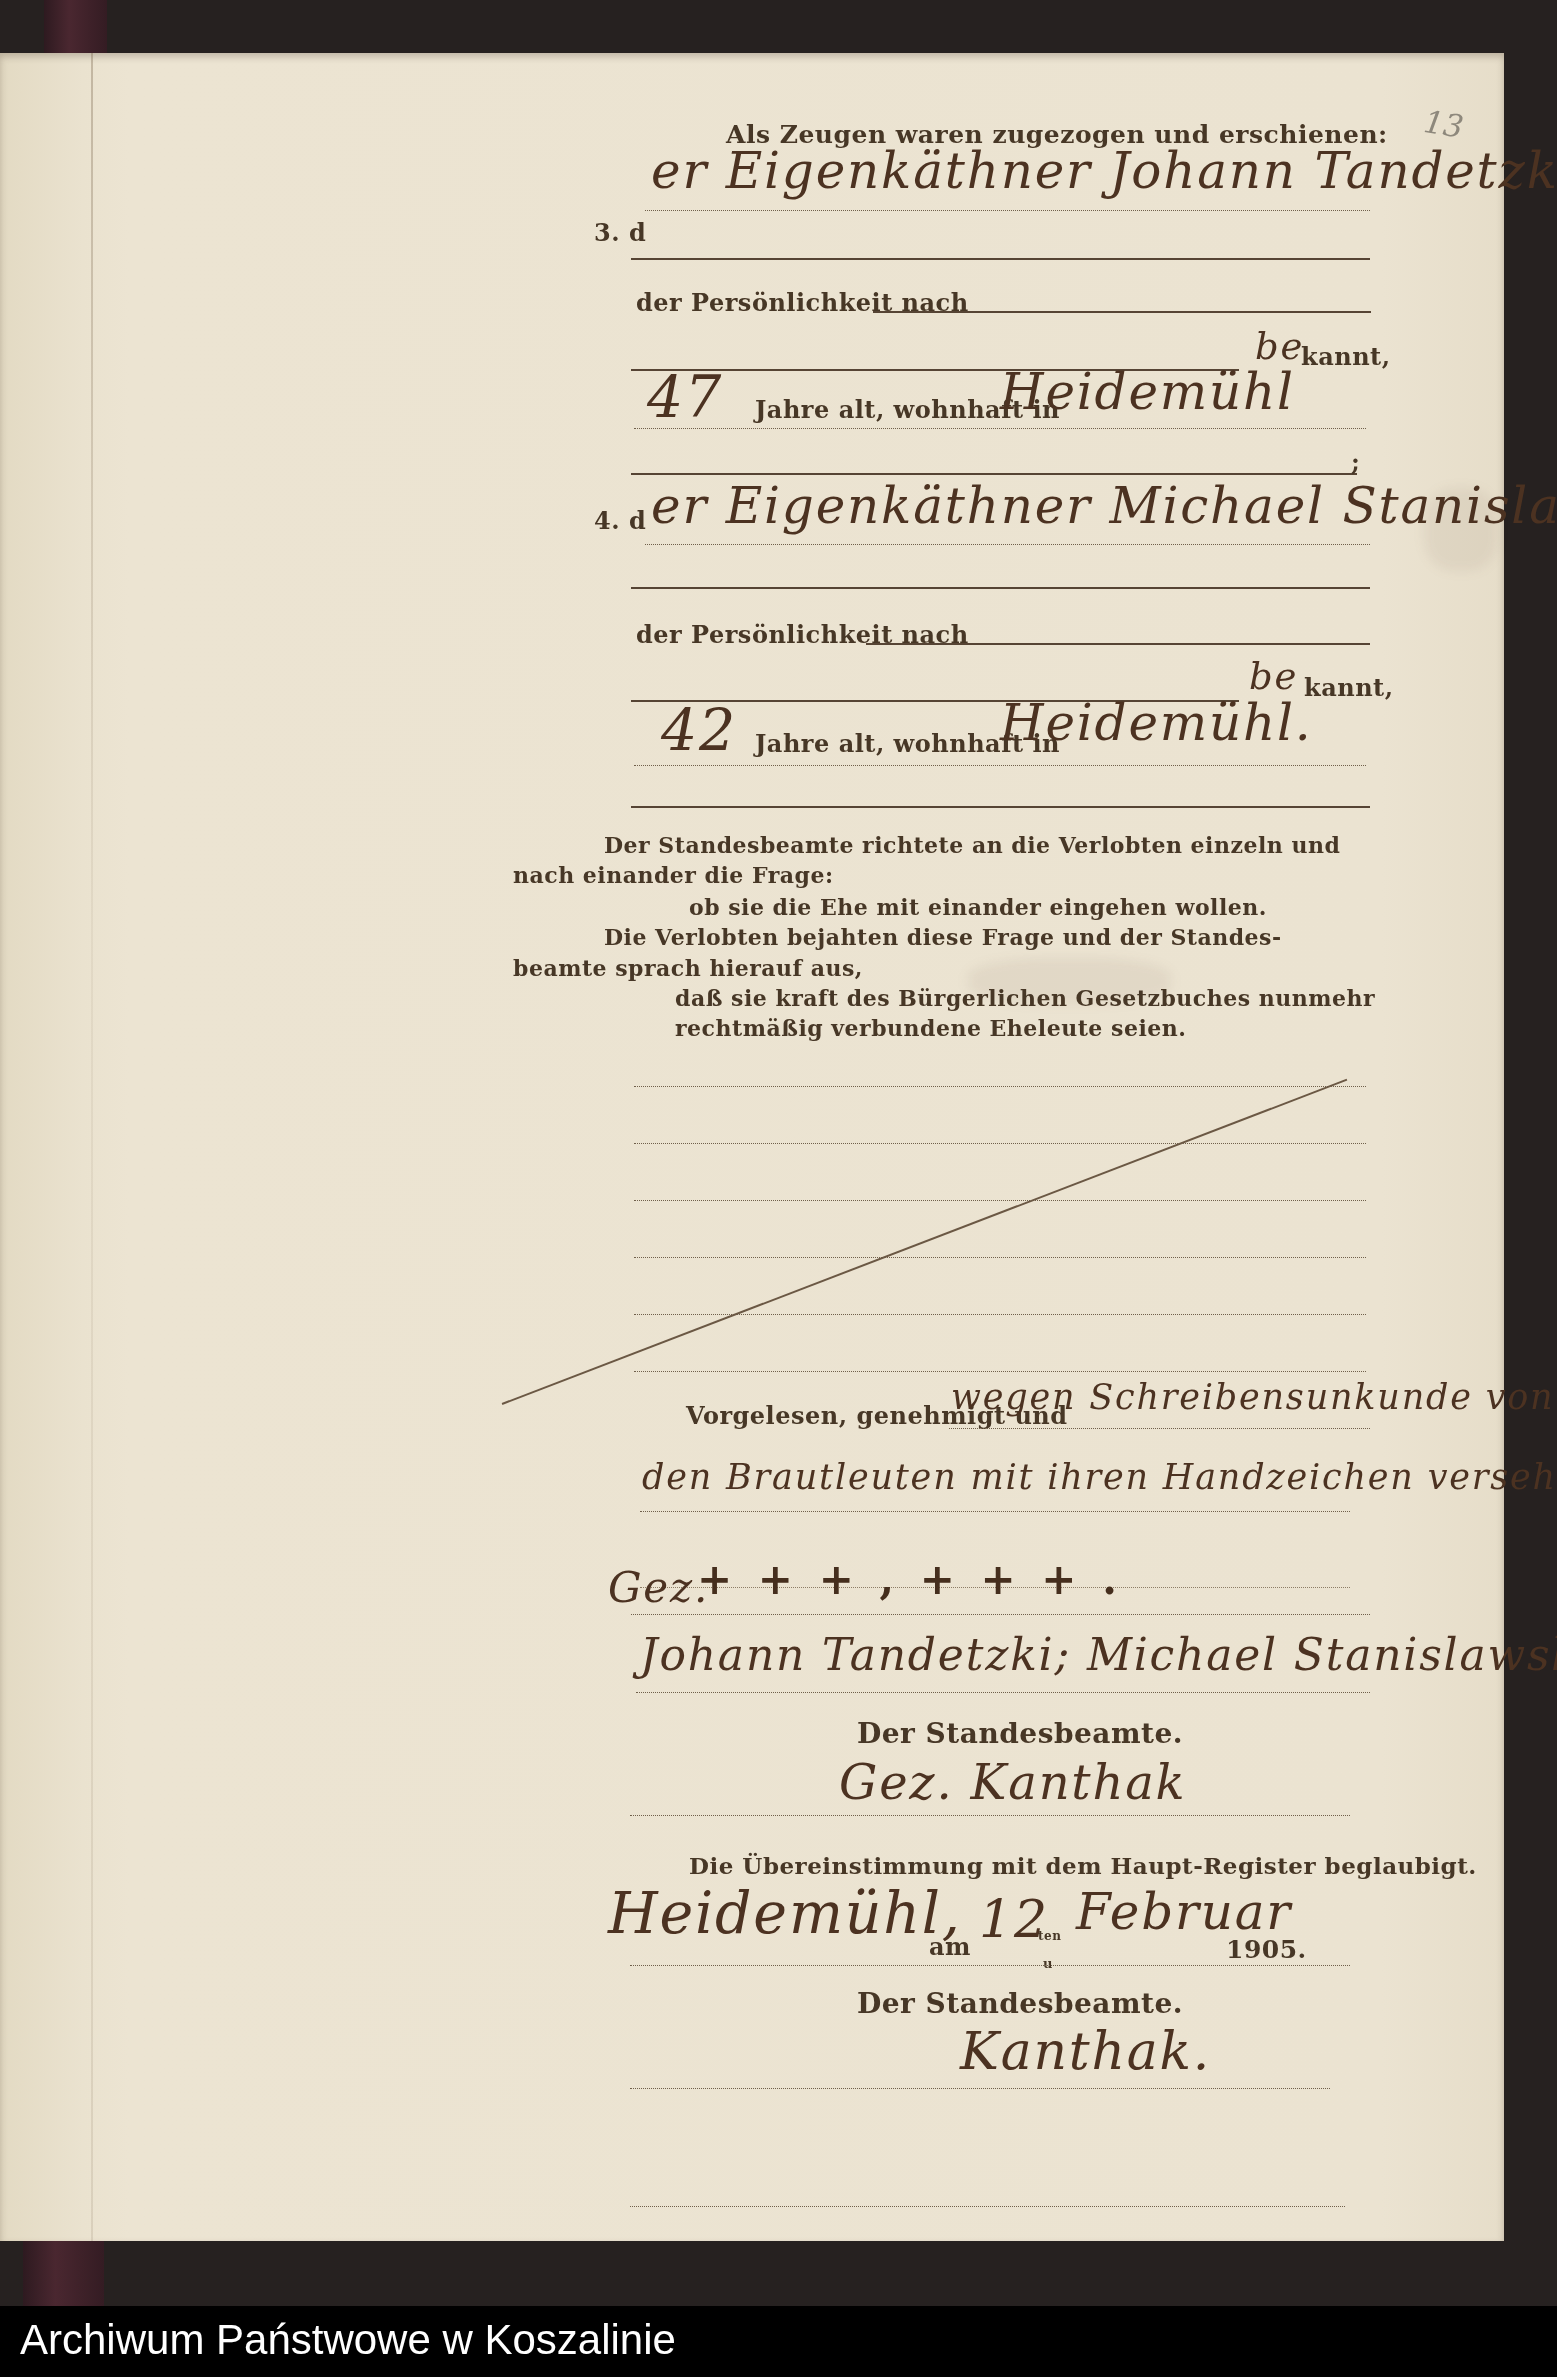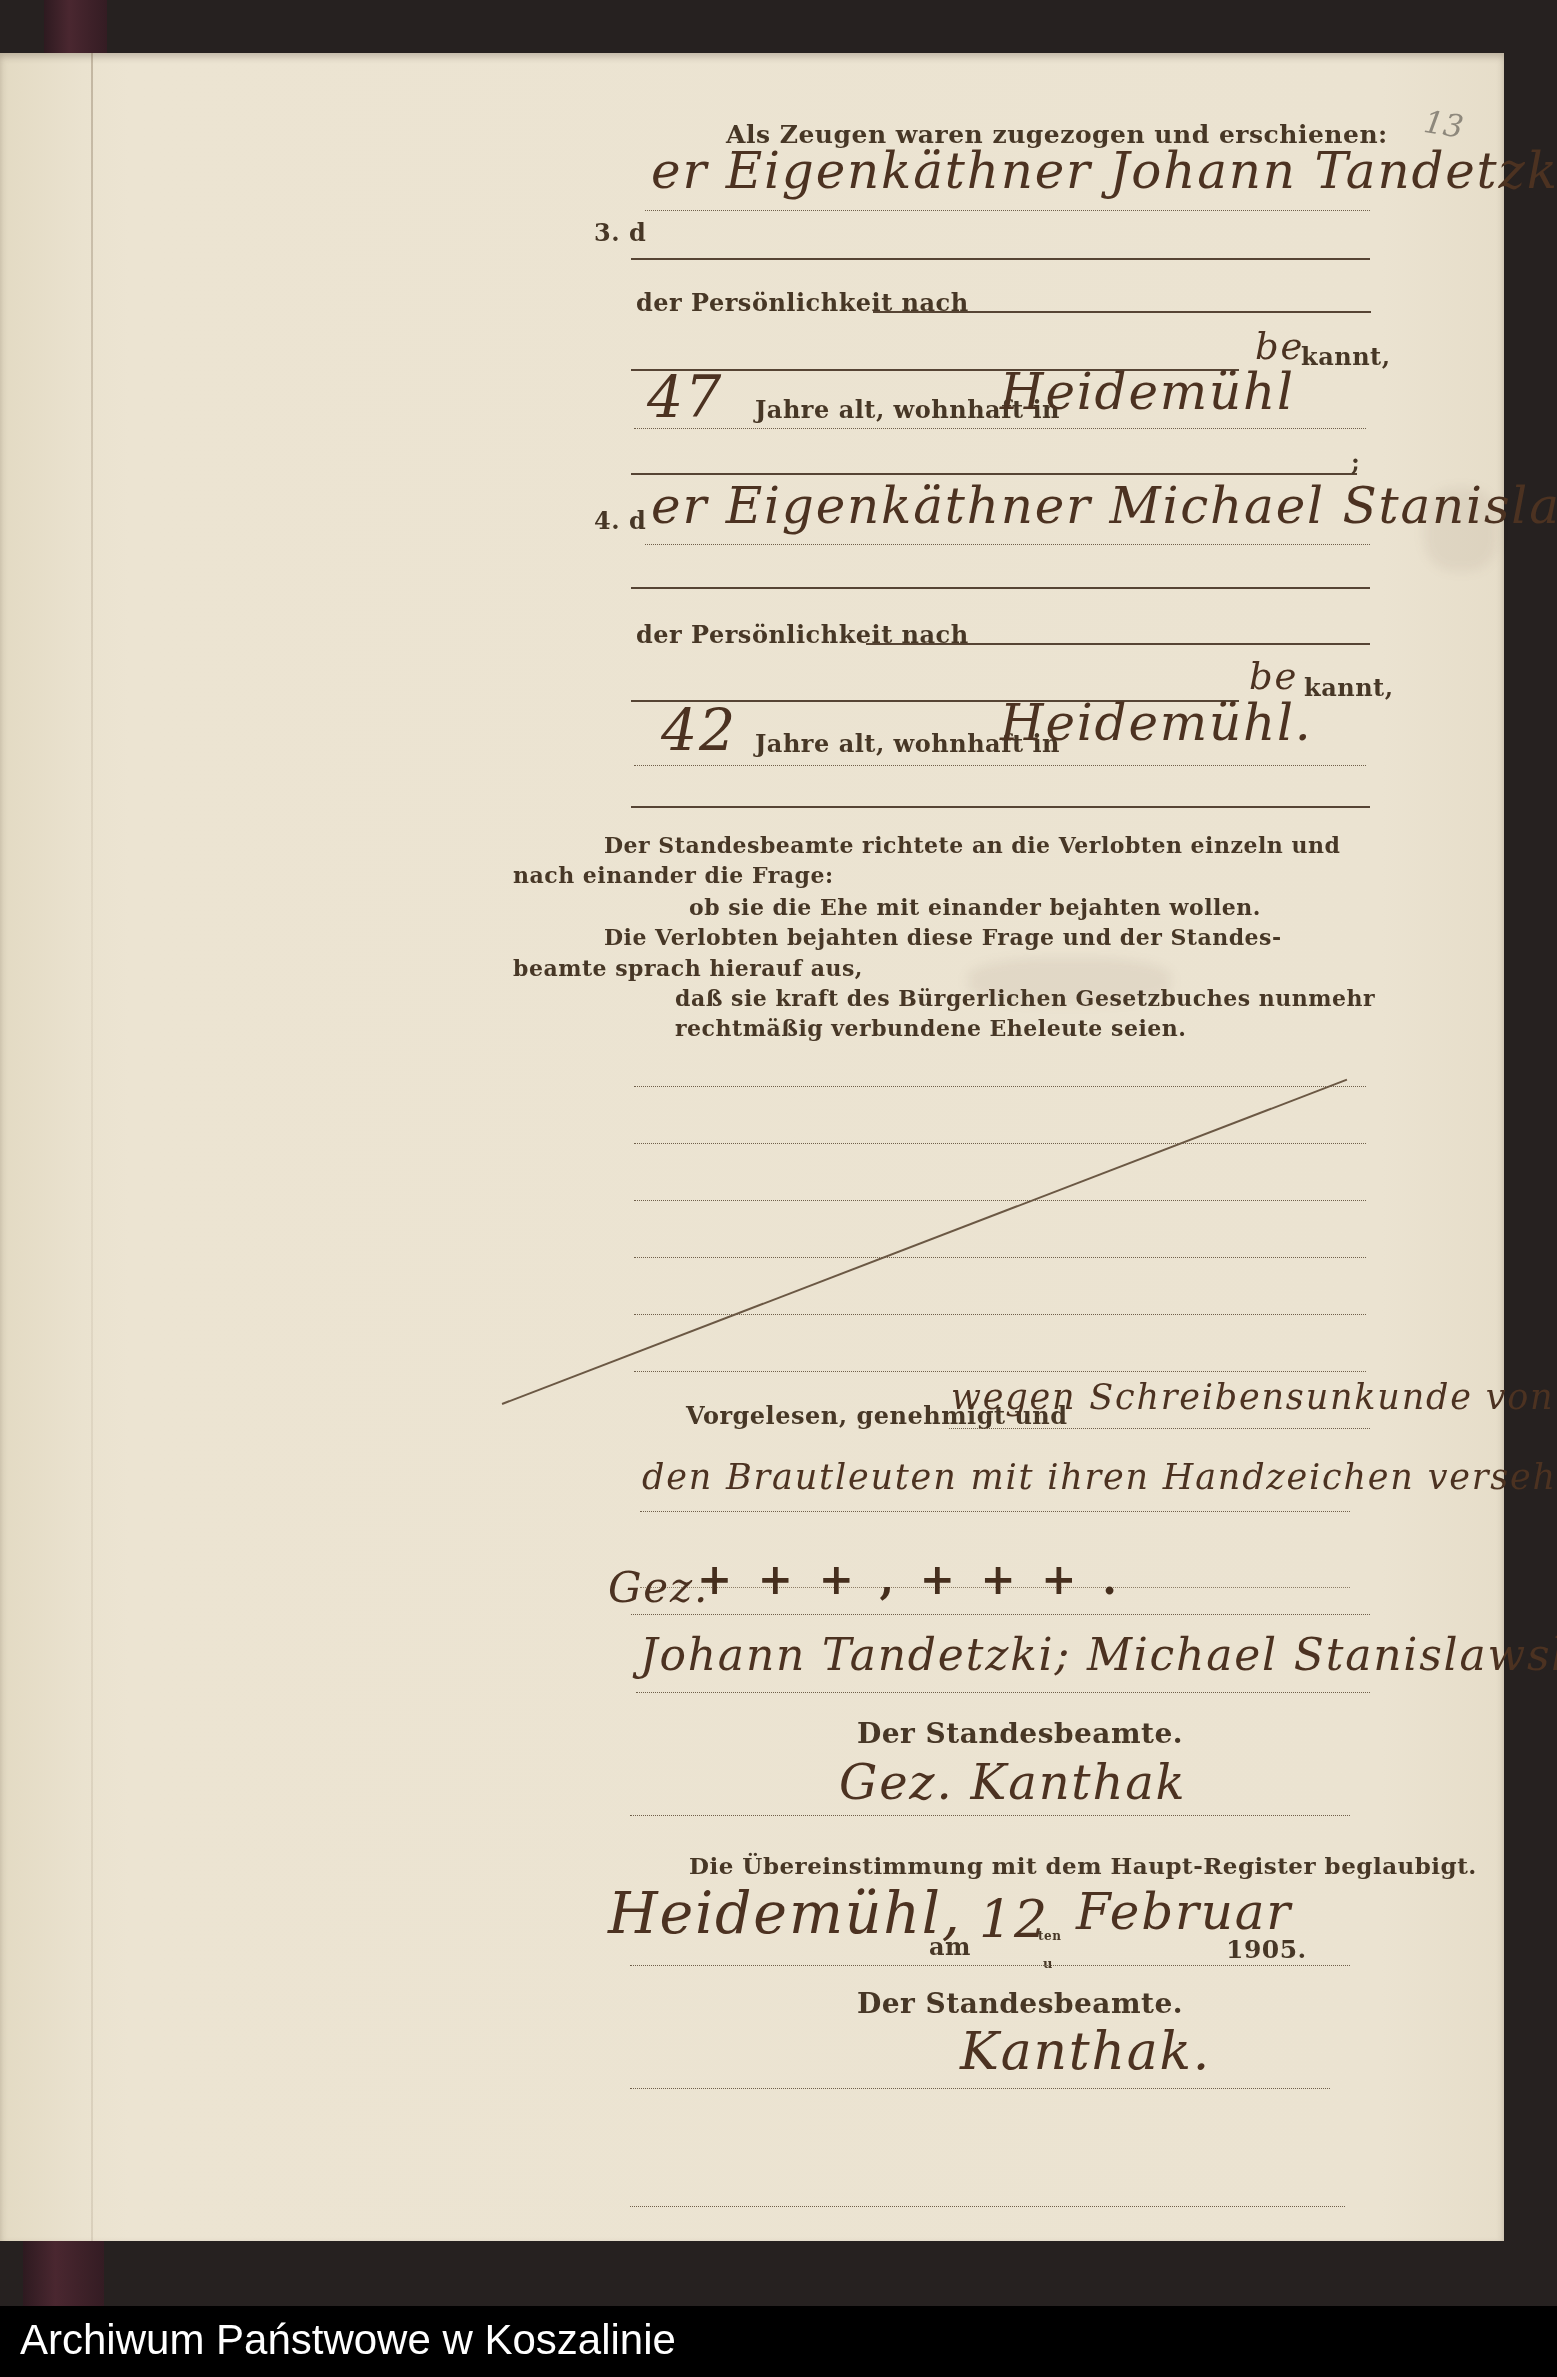--- a/index.html
+++ b/index.html
@@ -83,21 +83,21 @@
 
   <div class="abs script" style="left:645px;top:702px;font-size:57px;margin-left:16px;">42</div>
   <div class="abs printed" style="left:755px;top:732px;font-size:24px;">Jahre alt, wohnhaft in</div>
   <div class="abs script" style="left:1000px;top:698px;font-size:50px;">Heidemühl.</div>
   <div class="abs rdotted" style="left:634px;top:765px;width:732px;"></div>
 
   <div class="abs rsolid" style="left:631px;top:806px;width:739px;"></div>
 
   <div class="abs printed para" style="left:604px;top:834px;">Der Standesbeamte richtete an die Verlobten einzeln und</div>
   <div class="abs printed para" style="left:513px;top:864px;">nach einander die Frage:</div>
-  <div class="abs printed para" style="left:689px;top:896px;">ob sie die Ehe mit einander bejahten wollen.</div>
+  <div class="abs printed para" style="left:689px;top:896px;">ob sie die Ehe mit einander eingehen wollen.</div>
   <div class="abs printed para" style="left:604px;top:926px;">Die Verlobten bejahten diese Frage und der Standes-</div>
   <div class="abs printed para" style="left:513px;top:957px;">beamte sprach hierauf aus,</div>
   <div class="abs printed para" style="left:675px;top:987px;">daß sie kraft des Bürgerlichen Gesetzbuches nunmehr</div>
   <div class="abs printed para" style="left:675px;top:1017px;">rechtmäßig verbundene Eheleute seien.</div>
 
   <div class="abs rdotted" style="left:634px;top:1086px;width:732px;"></div>
   <div class="abs rdotted" style="left:634px;top:1143px;width:732px;"></div>
   <div class="abs rdotted" style="left:634px;top:1200px;width:732px;"></div>
   <div class="abs rdotted" style="left:634px;top:1257px;width:732px;"></div>
   <div class="abs rdotted" style="left:634px;top:1314px;width:732px;"></div>

